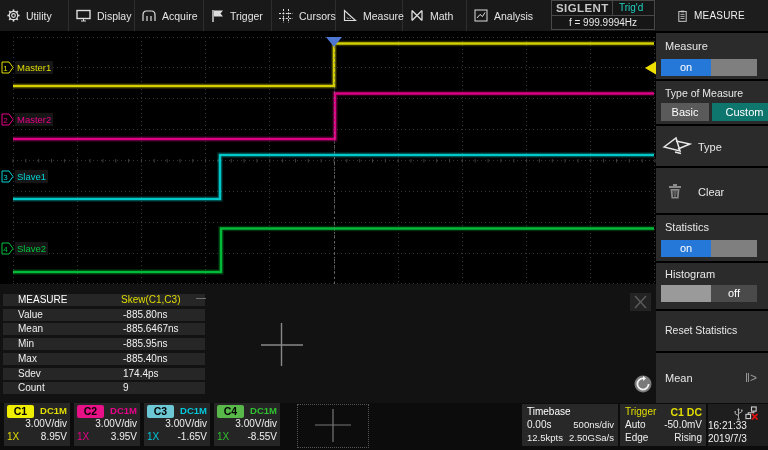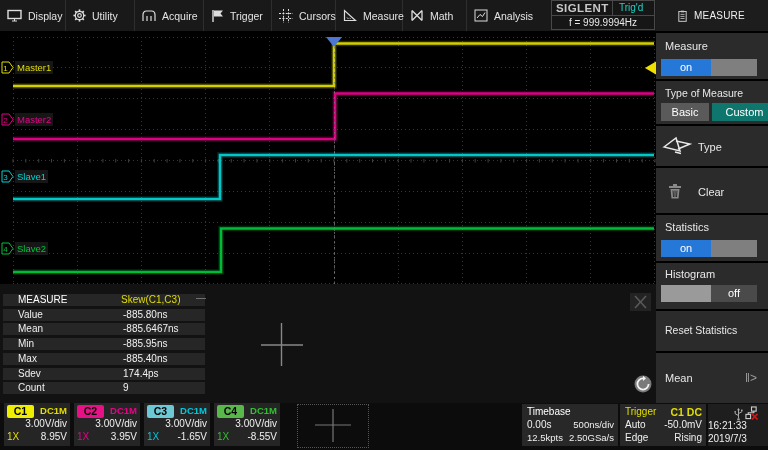--- a/index.html
+++ b/index.html
@@ -180,46 +180,46 @@
 </div>
 <div class="wlabel" style="left:1px;top:242px;color:#00c43c">
   <svg width="14" height="13">
       <polygon points="1,1 8,1 12,6.5 8,12 1,12" fill="none" stroke="#00c43c"></polygon>
       <text x="4.5" y="9.5" fill="#00c43c" font-size="8" text-anchor="middle" font-family="Liberation Sans">4</text>
     </svg>
   <span class="wtext">Slave2</span>
 </div>
 
 <div id="menubar" class="abs">
-  <div class="mi" style="width:66px">
-    <svg width="15" height="13" viewBox="0 0 15 13">
-        <rect x="1" y="1.5" width="13" height="8" fill="none" stroke="#ddd" stroke-width="1.4"></rect>
-        <line x1="7.5" y1="9.5" x2="7.5" y2="12" stroke="#ddd"></line>
-        <line x1="5" y1="12" x2="10" y2="12" stroke="#ddd"></line>
-      </svg>
-    Display
-  </div>
   <div class="mi" style="width:69px">
     <svg width="13" height="13" viewBox="0 0 16 16">
         <g fill="none" stroke="#ddd" stroke-width="1.5">
           <circle cx="8" cy="8" r="2.2"></circle>
           <circle cx="8" cy="8" r="5.2"></circle>
         </g>
         <g stroke="#ddd" stroke-width="2">
           <line x1="8" y1="0.5" x2="8" y2="3"></line>
           <line x1="8" y1="13" x2="8" y2="15.5"></line>
           <line x1="0.5" y1="8" x2="3" y2="8"></line>
           <line x1="13" y1="8" x2="15.5" y2="8"></line>
           <line x1="2.7" y1="2.7" x2="4.5" y2="4.5"></line>
           <line x1="11.5" y1="11.5" x2="13.3" y2="13.3"></line>
           <line x1="13.3" y1="2.7" x2="11.5" y2="4.5"></line>
           <line x1="4.5" y1="11.5" x2="2.7" y2="13.3"></line>
         </g>
       </svg>
     Utility
+  </div>
+  <div class="mi" style="width:66px">
+    <svg width="15" height="13" viewBox="0 0 15 13">
+        <rect x="1" y="1.5" width="13" height="8" fill="none" stroke="#ddd" stroke-width="1.4"></rect>
+        <line x1="7.5" y1="9.5" x2="7.5" y2="12" stroke="#ddd"></line>
+        <line x1="5" y1="12" x2="10" y2="12" stroke="#ddd"></line>
+      </svg>
+    Display
   </div>
   <div class="mi" style="width:69px">
     <svg width="14" height="13" viewBox="0 0 14 13">
         <path d="M1,12 V6 Q1,2 4.5,2 H9.5 Q13,2 13,6 V12 M5,12 V7 M9,12 V7" fill="none" stroke="#ddd" stroke-width="1.2"></path>
       </svg>
     Acquire
   </div>
   <div class="mi" style="width:68px">
     <svg width="13" height="14" viewBox="0 0 13 14">
         <line x1="2" y1="1" x2="2" y2="13" stroke="#ddd" stroke-width="1.4"></line>

